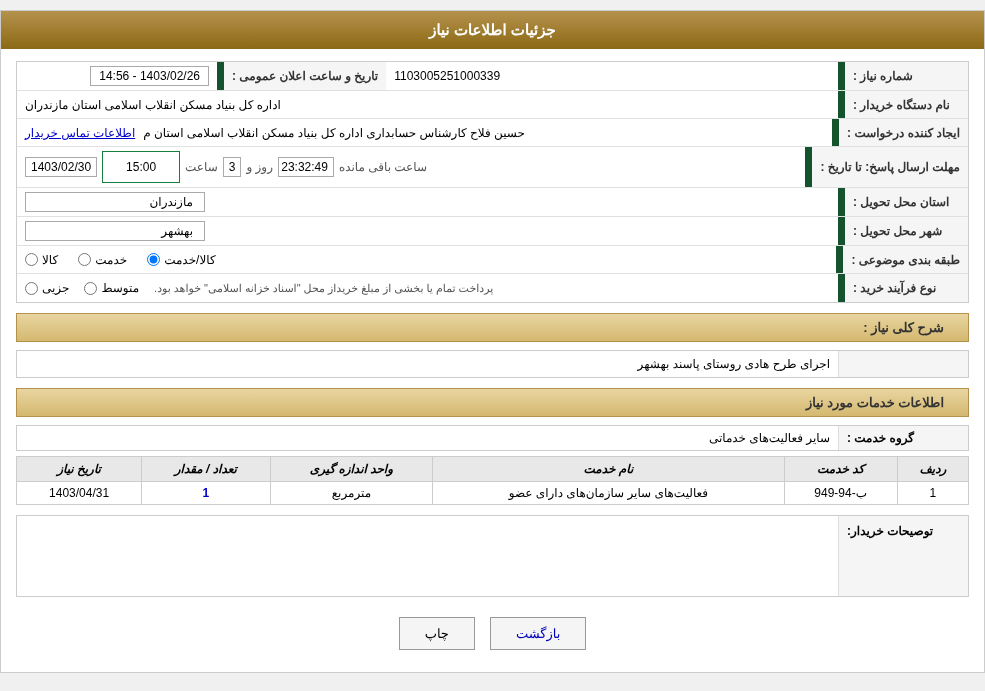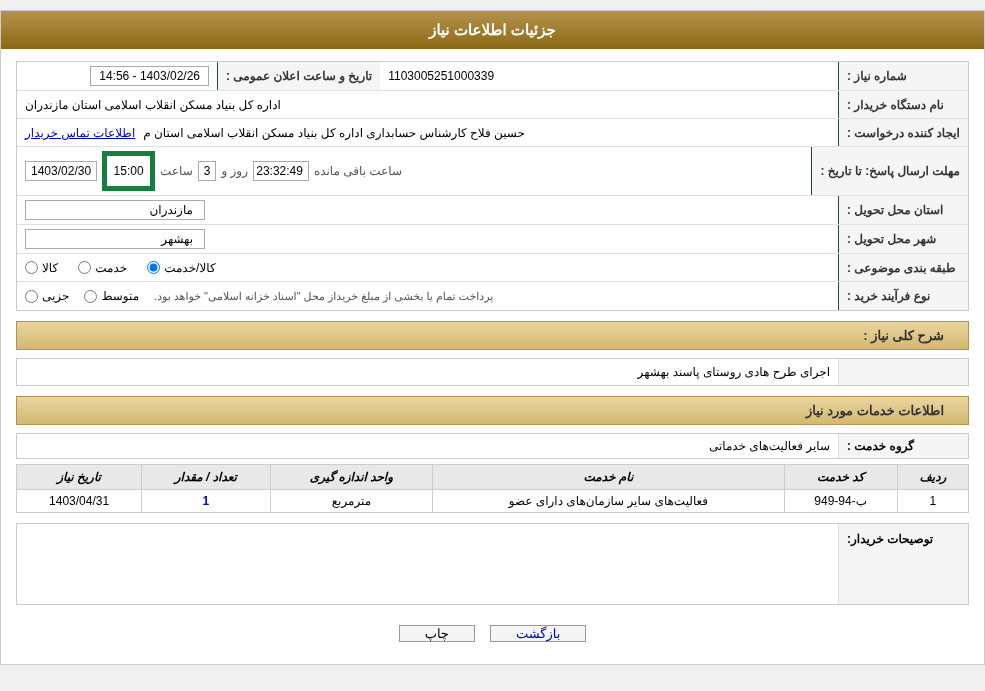--- a/index.html
+++ b/index.html
@@ -34,21 +34,21 @@
       display: flex;
       align-items: stretch;
       border-bottom: 1px solid #e0e0e0;
       min-height: 28px;
     }
     .info-row:last-child {
       border-bottom: none;
     }
     .label-cell {
       background: #f5f5f5;
-      border-left: 1px solid #14532d;
+      border-left: 7px solid #14532d;
       padding: 4px 8px;
       min-width: 130px;
       display: flex;
       align-items: center;
       justify-content: flex-end;
       font-weight: bold;
       color: #333;
       white-space: nowrap;
     }
     .value-cell {
@@ -75,23 +75,23 @@
       align-items: center;
       gap: 5px;
       width: 100%;
       justify-content: flex-end;
     }
     .date-box {
       border: 1px solid #aaa;
       padding: 2px 5px;
     }
     .time-box {
-      border: 5px solid #15803d;
+      border: 1px solid #15803d;
       padding: 8px 5px;
-      width: 53px;
+      width: 78px;
       text-align: center;
     }
     .remaining-box {
       border: 1px solid #aaa;
       padding: 2px 5px;
       width: 56px;
       text-align: center;
     }
     .small-label {
       color: #555;
@@ -227,21 +227,21 @@
       font-size: 12px;
       background: #fff;
     }
     .footer-buttons {
       display: flex;
       justify-content: center;
       gap: 15px;
       padding: 10px;
     }
     .btn {
-      padding: 0 25px;
+      padding: 8px 25px;
       font-size: 13px;
       font-family: Tahoma, Arial, sans-serif;
       cursor: pointer;
       border: 1px solid #999;
       background: #f0f0f0;
     }
     .btn-print {
       background: #f5f5f5;
     }
     .btn-back {

